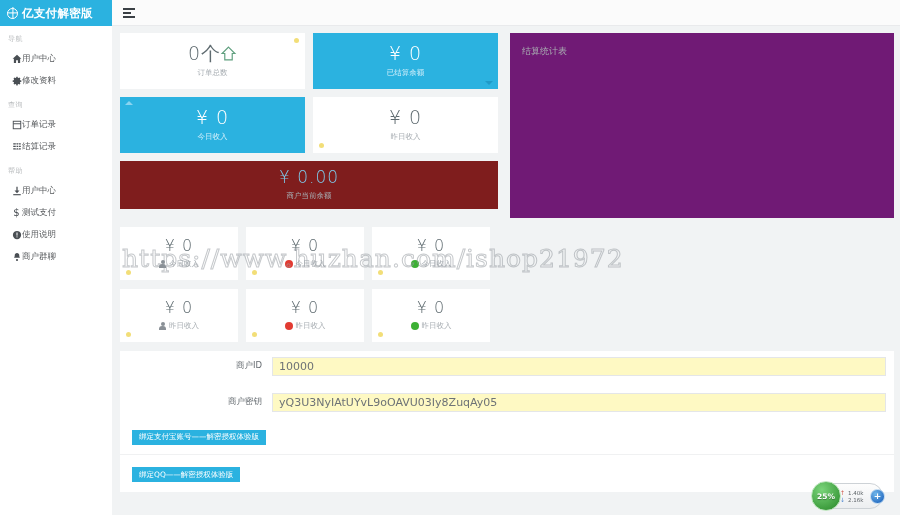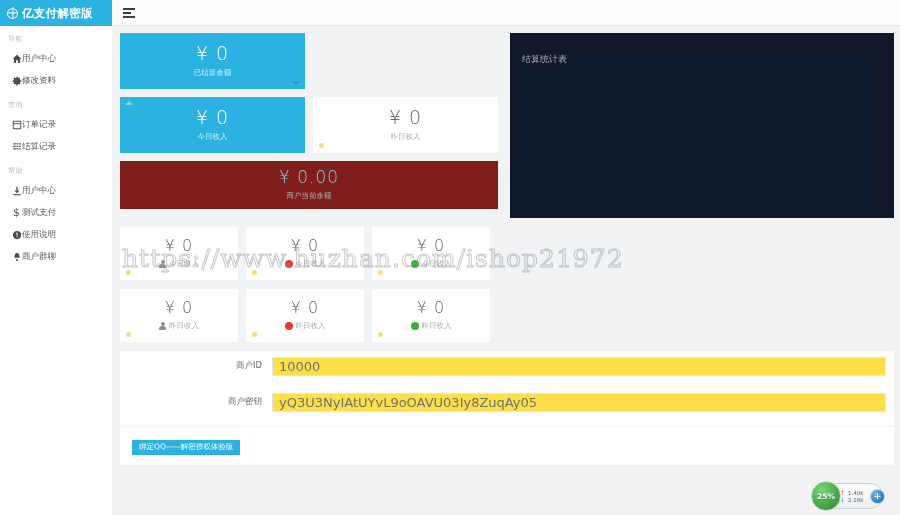--- a/index.html
+++ b/index.html
@@ -114,21 +114,21 @@
   .r2 .card { width: 185px; }
   .r3 { height: 48px; margin-top: 8px; }
   .r3 .card { width: 378px; }
   .r3 .card-value { font-size: 17px; }
 
   .r4, .r5 { height: 53px; margin-top: 9px; }
   .r4 .card, .r5 .card { width: 118px; }
   .r4 .card-value, .r5 .card-value { font-size: 16px; }
 
   .panel-right {
-    background: #0f172a; height: 185px; padding: 20px 0 0 12px;
+    background: #701a75; height: 185px; padding: 12px 0 0 12px;
   }
   .panel-right-title { font-size: 9px; color: #a9aeb2; }
 
   
   .pay-ico { width: 8px; height: 8px; border-radius: 50%; display: inline-block; }
   .pay-ico.qq { background: #e23b32; }
   .pay-ico.wx { background: #3cb034; }
   .pay-ico.person {
     background: transparent; width: 7px; height: 8px; border-radius: 0;
     position: relative;
@@ -152,22 +152,22 @@
   }
   .form-head-title { font-size: 8.5px; color: #5a6066; font-weight: bold; }
   .form-row {
     display: flex; align-items: center; height: 30px; margin-top: 6px;
   }
   .form-label {
     width: 152px; flex: 0 0 152px; text-align: right; padding-right: 10px;
     font-size: 8.5px; color: #666c71;
   }
   .form-input {
-    flex: 1; height: 19px; background: #fde047; border: 1px solid #e4e6e8;
-    font-size: 13px; color: #6d7276; padding: 0 6px;
+    flex: 1; height: 19px; background: #fef9c3; border: 1px solid #e4e6e8;
+    font-size: 11px; color: #6d7276; padding: 0 6px;
     display: flex; align-items: center; margin-right: 8px;
     font-family: "DejaVu Sans", "Liberation Sans", sans-serif;
   }
   .btn-blue {
     display: inline-flex; align-items: center; justify-content: center;
     background: #2BB2E0; color: #fff; font-size: 7.5px;
     height: 15px; padding: 0 7px; margin-left: 12px; cursor: pointer;
     white-space: nowrap;
   }
   .btn-row { margin-top: 7px; }
@@ -310,20 +310,30 @@
           <i></i>
       </div>
     </div>
 
     <div class="content">
       <div class="row">
 
         <div class="col-left">
 
           <div class="row r1">
+            <div class="card">
+              <span class="corner-dot"></span>
+              <div class="card-value">
+                <span>0个</span>
+                <svg width="17" height="17" viewBox="0 0 16 16" style="margin-left:-1px">
+                  <path d="M8 2 L14 8 L11.5 8 L11.5 14 L4.5 14 L4.5 8 L2 8 Z" fill="none" stroke="#5f9f7e" stroke-width="1.1"></path>
+                </svg>
+              </div>
+              <div class="card-label">订单总数</div>
+            </div>
 
             <div class="card blue">
               <span class="corner-tri down"></span>
               <div class="card-value">¥ 0</div>
               <div class="card-label">已结算余额</div>
             </div>
           </div>
 
           <div class="row r2">
             <div class="card blue">
@@ -412,20 +422,23 @@
         <div class="form-row">
           <div class="form-label">商户ID</div>
           <div class="form-input">10000</div>
         </div>
 
         <div class="form-row">
           <div class="form-label">商户密钥</div>
           <div class="form-input">yQ3U3NyIAtUYvL9oOAVU03Iy8ZuqAy05</div>
         </div>
 
+        <div class="btn-row">
+          <div class="btn-blue">绑定支付宝账号——解密授权体验版</div>
+        </div>
         <div class="btn-divider"></div>
         <div class="btn-row">
           <div class="btn-blue">绑定QQ——解密授权体验版</div>
         </div>
       </div>
     </div>
   </section>
 
   <div class="watermark">https://www.huzhan.com/ishop21972</div>
 

